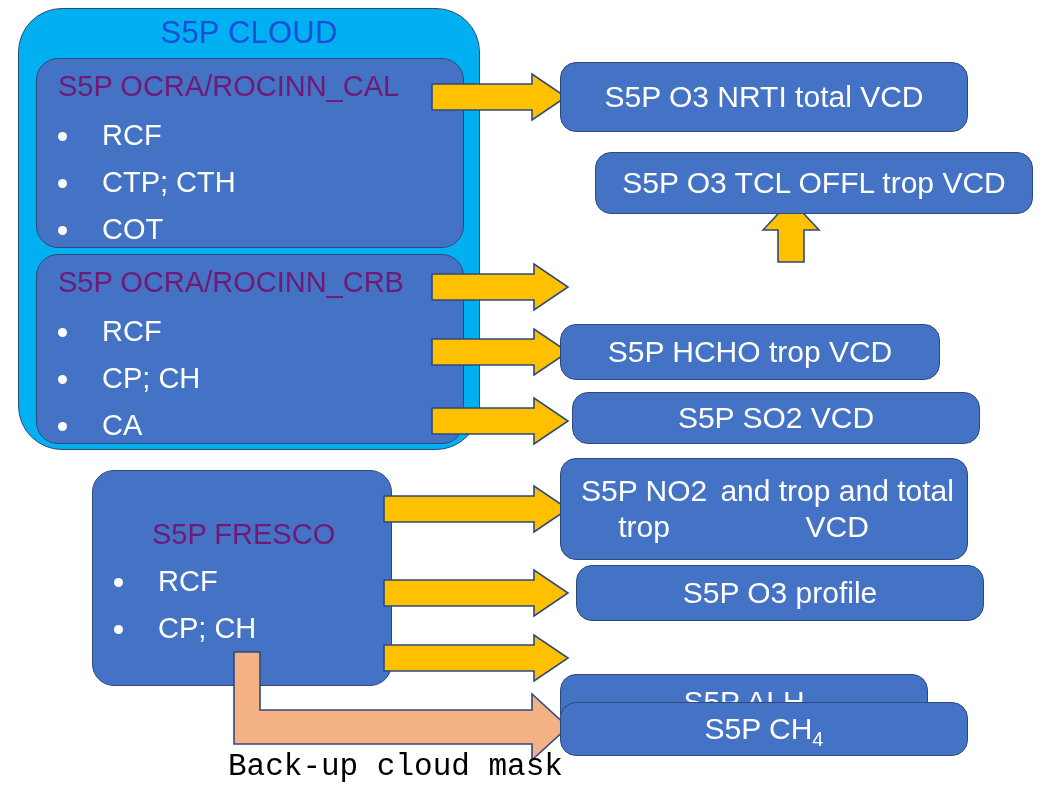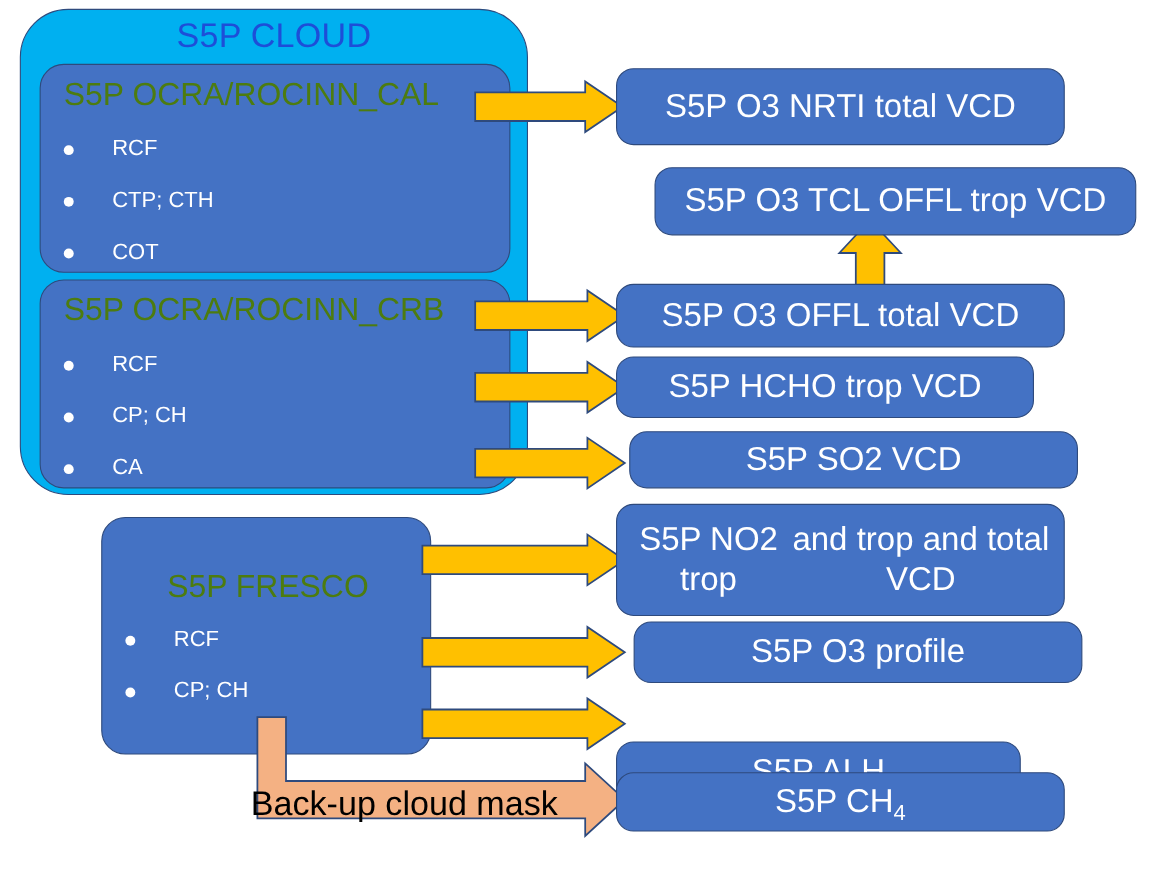--- a/index.html
+++ b/index.html
@@ -34,34 +34,34 @@
   .proc-box{
     position:absolute;
     background:#4472C4;
     border:1.6px solid #2E4A7D;
     border-radius:22px;
     box-sizing:border-box;
     color:#ffffff;
   }
   .proc-title{
     position:absolute;
-    color:#4d7c0f;
+    color:#701a75;
     font-size:29px;
     line-height:33px;
     white-space:nowrap;
   }
   .bullets{
     position:absolute;
     list-style:none;
     margin:0;padding:0;
   }
   .bullets li{
     position:relative;
     color:#ffffff;
-    font-size:20px;
+    font-size:29px;
     line-height:47px;
     padding-left:66px;
     white-space:nowrap;
   }
   .bullets li::before{
     content:"";
     position:absolute;
     left:22px;top:20px;
     width:9px;height:9px;
     background:#ffffff;
@@ -187,23 +187,20 @@
   </div>
 
   <div class="out-box" style="left:560px;top:62px;width:408px;height:70px;">
     <span>S5P O3 NRTI total VCD</span>
   </div>
 
   <div class="out-box" style="left:595px;top:152px;width:438px;height:62px;">
     <span>S5P O3 TCL OFFL trop VCD</span>
   </div>
 
-  <div class="out-box" style="left:560px;top:258px;width:408px;height:58px;">
-    <span>S5P O3 OFFL total VCD</span>
-  </div>
 
   <div class="out-box" style="left:560px;top:324px;width:380px;height:56px;">
     <span>S5P HCHO trop VCD</span>
   </div>
 
   <div class="out-box" style="left:572px;top:392px;width:408px;height:52px;">
     <span>S5P SO2 VCD</span>
   </div>
 
   <div class="out-box" style="left:560px;top:458px;width:408px;height:102px;flex-direction:row;">
@@ -216,15 +213,15 @@
   </div>
 
   <div class="out-box" style="left:560px;top:630px;width:368px;height:56px;margin-top:44px;">
     <span>S5P ALH</span>
   </div>
 
   <div class="out-box" style="left:560px;top:702px;width:408px;height:54px;">
     <span><span>S5P CH</span><span class="sub">4</span></span>
   </div>
 
-  <div class="mask-label" style="left:228px;top:714px;">Back-up cloud mask</div>
+  <div class="mask-label" style="left:228px;top:750px;font-family:Liberation Mono, monospace;">Back-up cloud mask</div>
 
 </div>
 
 </body></html>

